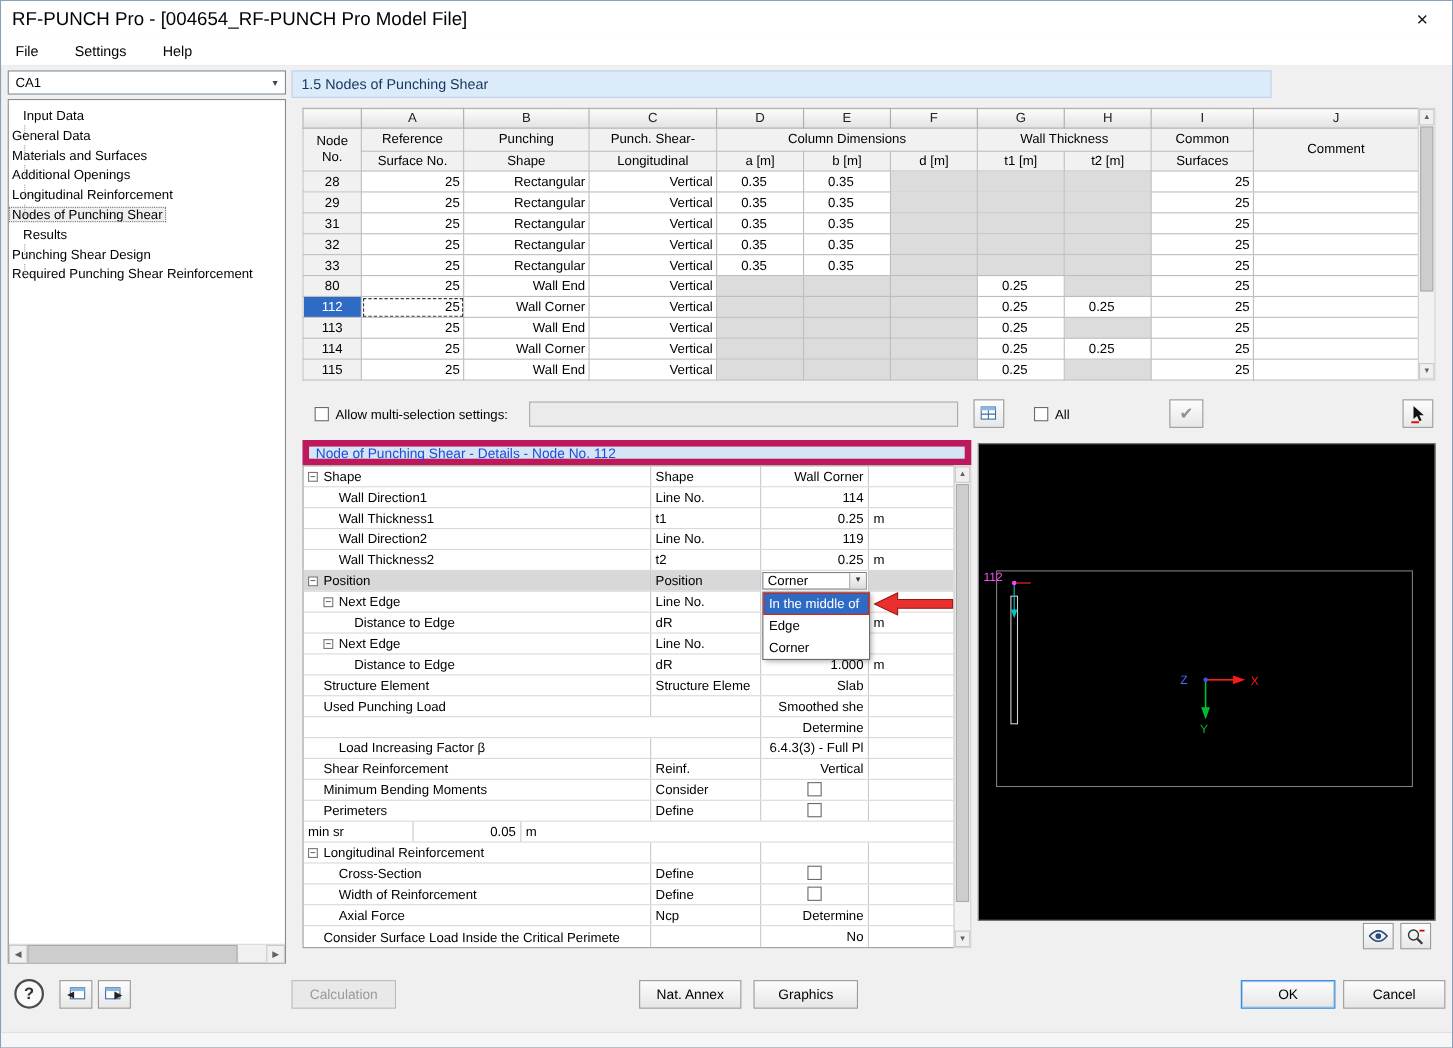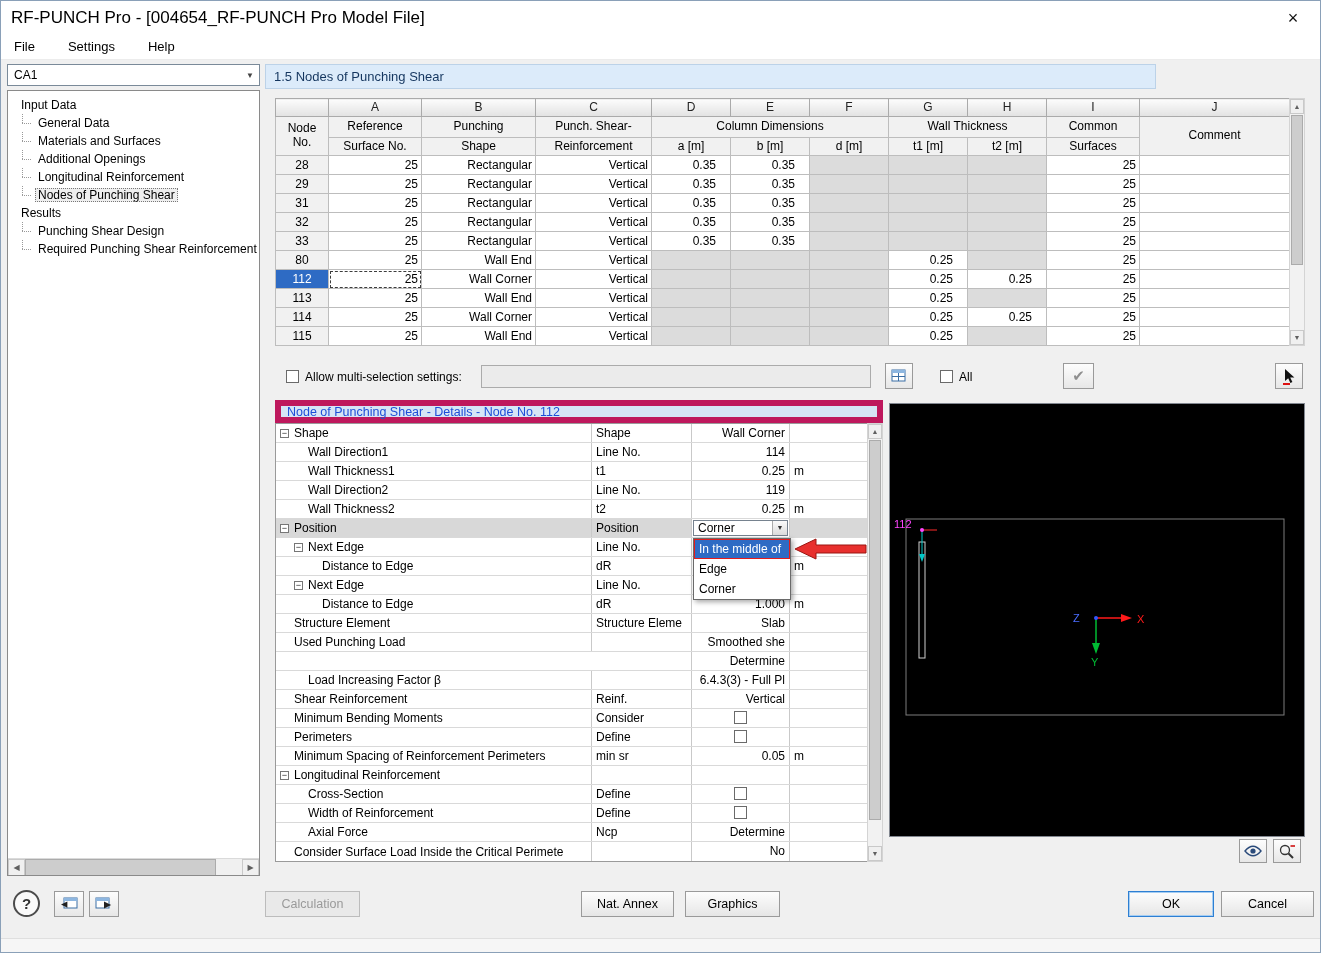--- a/index.html
+++ b/index.html
@@ -13,21 +13,21 @@
   .menubar{position:absolute;left:0;top:33px;width:100%;height:26px;background:#fff;display:flex;align-items:center;padding-left:4px;border-bottom:1px solid #ececec;gap:15px;}
   .menu-item{padding:3px 9px;font-size:13px;}
 
   
   .case-combo{position:absolute;left:6px;top:63px;width:253px;height:22px;background:#fff;border:1px solid #7a8a99;display:flex;align-items:center;padding-left:6px;font-size:12px;}
   .combo-arrow{margin-left:auto;width:18px;text-align:center;color:#444;font-size:8px;}
   .tree-box{position:absolute;left:6px;top:89px;width:253px;height:786px;background:#fff;border:1px solid #8a8a8a;overflow:hidden;}
   .tree{padding-top:5px;}
   .tree-item{height:18px;line-height:18px;white-space:nowrap;position:relative;font-size:12px;}
   .tree-item.lvl0{padding-left:10px;}
-  .tree-item.lvl1{padding-left:27px;}
+  .tree-item.lvl1{}
   .tree-item.lvl1::before{content:"";position:absolute;left:14px;top:0;height:9px;border-left:1px dotted #999;}
   .tree-item.lvl1::after{content:"";position:absolute;left:14px;top:9px;width:9px;border-top:1px dotted #999;}
   .tlabel{padding:0 3px;}
   .tsel .tlabel{background:#efefef;outline:1px dotted #777;outline-offset:-1px;}
   .sidebar-hscroll{position:absolute;left:0;bottom:0;width:100%;height:17px;background:#f0f0f0;border-top:1px solid #dadada;display:flex;align-items:center;}
   .sc-btn{width:17px;height:17px;background:#f0f0f0;border:1px solid #c9c9c9;color:#606060;font-size:8px;display:flex;align-items:center;justify-content:center;}
   .sc-track{flex:1;height:17px;position:relative;}
   .sc-thumb{position:absolute;left:0;top:0;height:17px;width:88%;background:#cdcdcd;border:1px solid #ababab;}
 
   
@@ -37,21 +37,21 @@
   .ptable{position:absolute;left:274px;top:97px;border-collapse:collapse;table-layout:fixed;background:#fff;font-size:12px;}
   .ptable th,.ptable td{border:1px solid #bdbdbd;height:19px;padding:0 3px;font-weight:normal;overflow:hidden;white-space:nowrap;}
   .ptable thead th{background:#f1f1f1;text-align:center;line-height:1.15;}
   tr.letters th{height:18px;background:linear-gradient(#fcfcfc,#e2e2e2);border-color:#aaa;color:#222;}
   th.selcol{background:linear-gradient(#63aaee,#2b7cd3);color:#fff;}
   tr.hrow1 th{height:21px;}
   tr.hrow2 th{height:18px;}
   td.nodecell{background:#f1f1f1;text-align:center;}
   td.nodesel{background:#2e6bc4 !important;color:#fff;}
   td.gray{background:#dcdcdc;}
-  td.num{text-align:right;padding-right:14px;margin-top:45px;}
+  td.num{text-align:center;padding-right:14px;margin-top:45px;}
   td.tc{text-align:right;}
   td.focuscell{outline:1px dashed #3c3c3c;outline-offset:-2px;}
 
   
   .vscroll{position:absolute;width:16px;background:#f2f2f2;border:1px solid #d4d4d4;}
   .vs-btn{position:absolute;left:0;width:14px;height:15px;background:#f0f0f0;border:1px solid #c9c9c9;color:#606060;font-size:7px;display:flex;align-items:center;justify-content:center;}
   .vs-thumb{position:absolute;left:1px;width:12px;background:#cdcdcd;border:1px solid #ababab;}
   #table-vscroll{left:1288px;top:97px;height:248px;}
   #details-vscroll{left:866px;top:422px;height:439px;}
 
@@ -190,21 +190,21 @@
         <th>Punching</th>
         <th>Punch. Shear-</th>
         <th colspan="3">Column Dimensions</th>
         <th colspan="2">Wall Thickness</th>
         <th>Common</th>
         <th rowspan="2">Comment</th>
       </tr>
       <tr class="hrow2">
         <th>Surface No.</th>
         <th>Shape</th>
-        <th>Reinforcement</th>
+        <th>Longitudinal</th>
         <th>a [m]</th>
         <th>b [m]</th>
         <th>d [m]</th>
         <th>t1 [m]</th>
         <th>t2 [m]</th>
         <th>Surfaces</th>
       </tr>
     </thead>
     <tbody id="tbody">
         <tr>
@@ -510,23 +510,20 @@
       </div>
       <div class="drow">
         <div class="dlabel" style="padding-left: 18px;">
           <span>Perimeters</span>
         </div>
         <div class="dsym">Define</div>
         <div class="dval cchk"><span class="chk"></span></div>
         <div class="dunit"></div>
       </div>
       <div class="drow">
-        <div class="dlabel" style="padding-left: 18px;">
-          <span>Minimum Spacing of Reinforcement Perimeters</span>
-        </div>
         <div class="dsym">min sr</div>
         <div class="dval">0.05</div>
         <div class="dunit">m</div>
       </div>
       <div class="drow">
         <div class="dlabel" style="padding-left: 4px;">
           <span class="exp">−</span>
           <span>Longitudinal Reinforcement</span>
         </div>
         <div class="dsym"></div>

